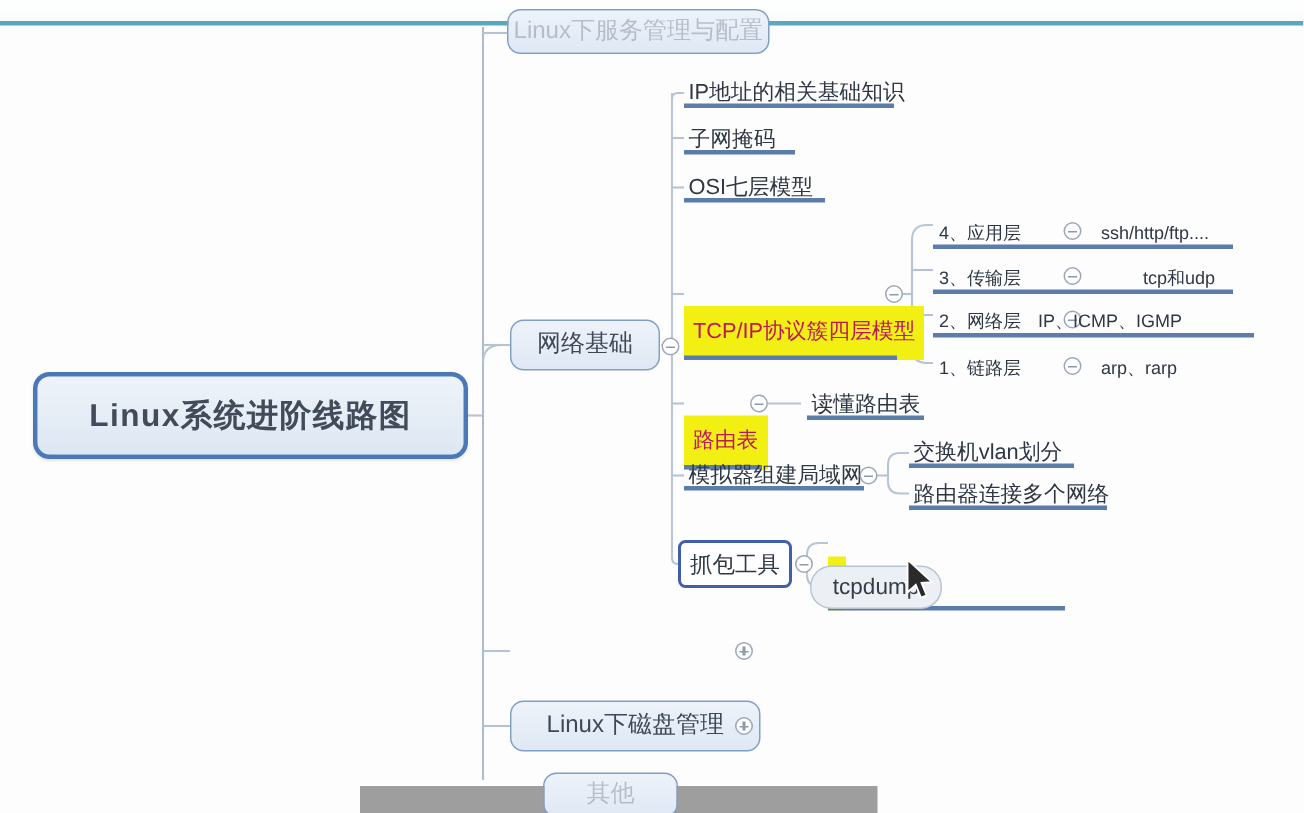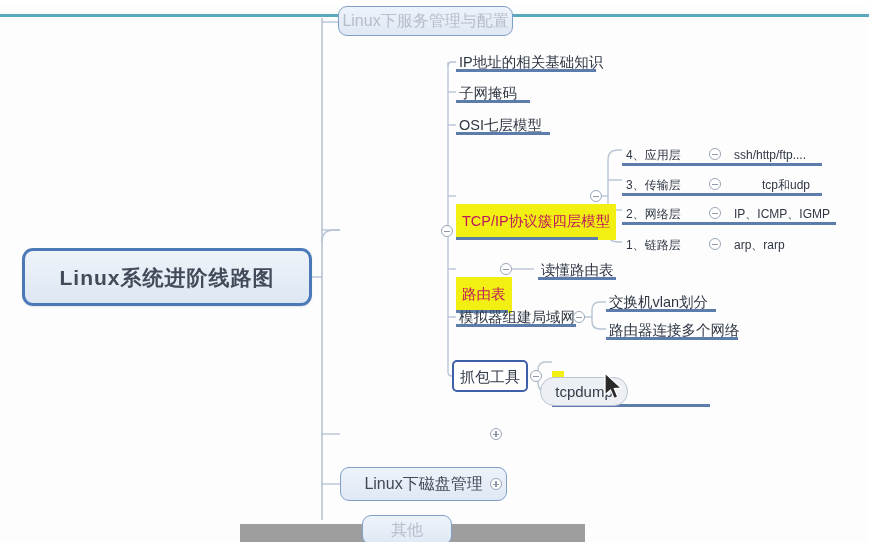--- a/index.html
+++ b/index.html
@@ -262,20 +262,21 @@
 
   <div class="top-rule-soft"></div>
   <div class="top-rule"></div>
   <div class="bottom-strip"></div>
   <div class="bottom-bar"></div>
 
   <div class="node root-node">Linux系统进阶线路图</div>
 
   <div class="node l1-node partial" style="left:338px; top:6px; width:175px; height:30px;">Linux下服务管理与配置</div>
 
+  <div class="node l1-node" style="left:340px; top:213px; width:100px;">网络基础</div>
   <div class="toggle" style="left:441px; top:225px;"></div>
 
   <div class="toggle plus" style="left:490px; top:428px;"></div>
 
   <div class="node l1-node" style="left:340px; top:467px; width:167px;">Linux下磁盘管理</div>
   <div class="toggle plus" style="left:490px; top:478px;"></div>
 
   <div class="node l1-node partial" style="left:362px; top:515px; width:90px; height:30px;">其他</div>
 
   <div class="node leaf" style="left:456px; top:50px;">
@@ -314,21 +315,21 @@
   <div class="toggle" style="left:709px; top:178px;"></div>
   <div class="node layer-row" style="left:730px; top:170px;margin-left:28px;">
     <span>tcp和udp</span>
   </div>
   <div class="layer-ul" style="left:622px; top:193px; width:200px;"></div>
 
   <div class="node layer-row" style="left:622px; top:199px;">
     <span>2、网络层</span>
   </div>
   <div class="toggle" style="left:709px; top:207px;"></div>
-  <div class="node layer-row" style="left:730px; top:199px;">
+  <div class="node layer-row" style="left:688px; top:199px;">
     <span>IP、ICMP、IGMP</span>
   </div>
   <div class="layer-ul" style="left:622px; top:222px; width:214px;"></div>
 
   <div class="node layer-row" style="left:622px; top:230px;">
     <span>1、链路层</span>
   </div>
   <div class="toggle" style="left:709px; top:238px;"></div>
   <div class="node layer-row" style="left:730px; top:230px;">
     <span>arp、rarp</span>

